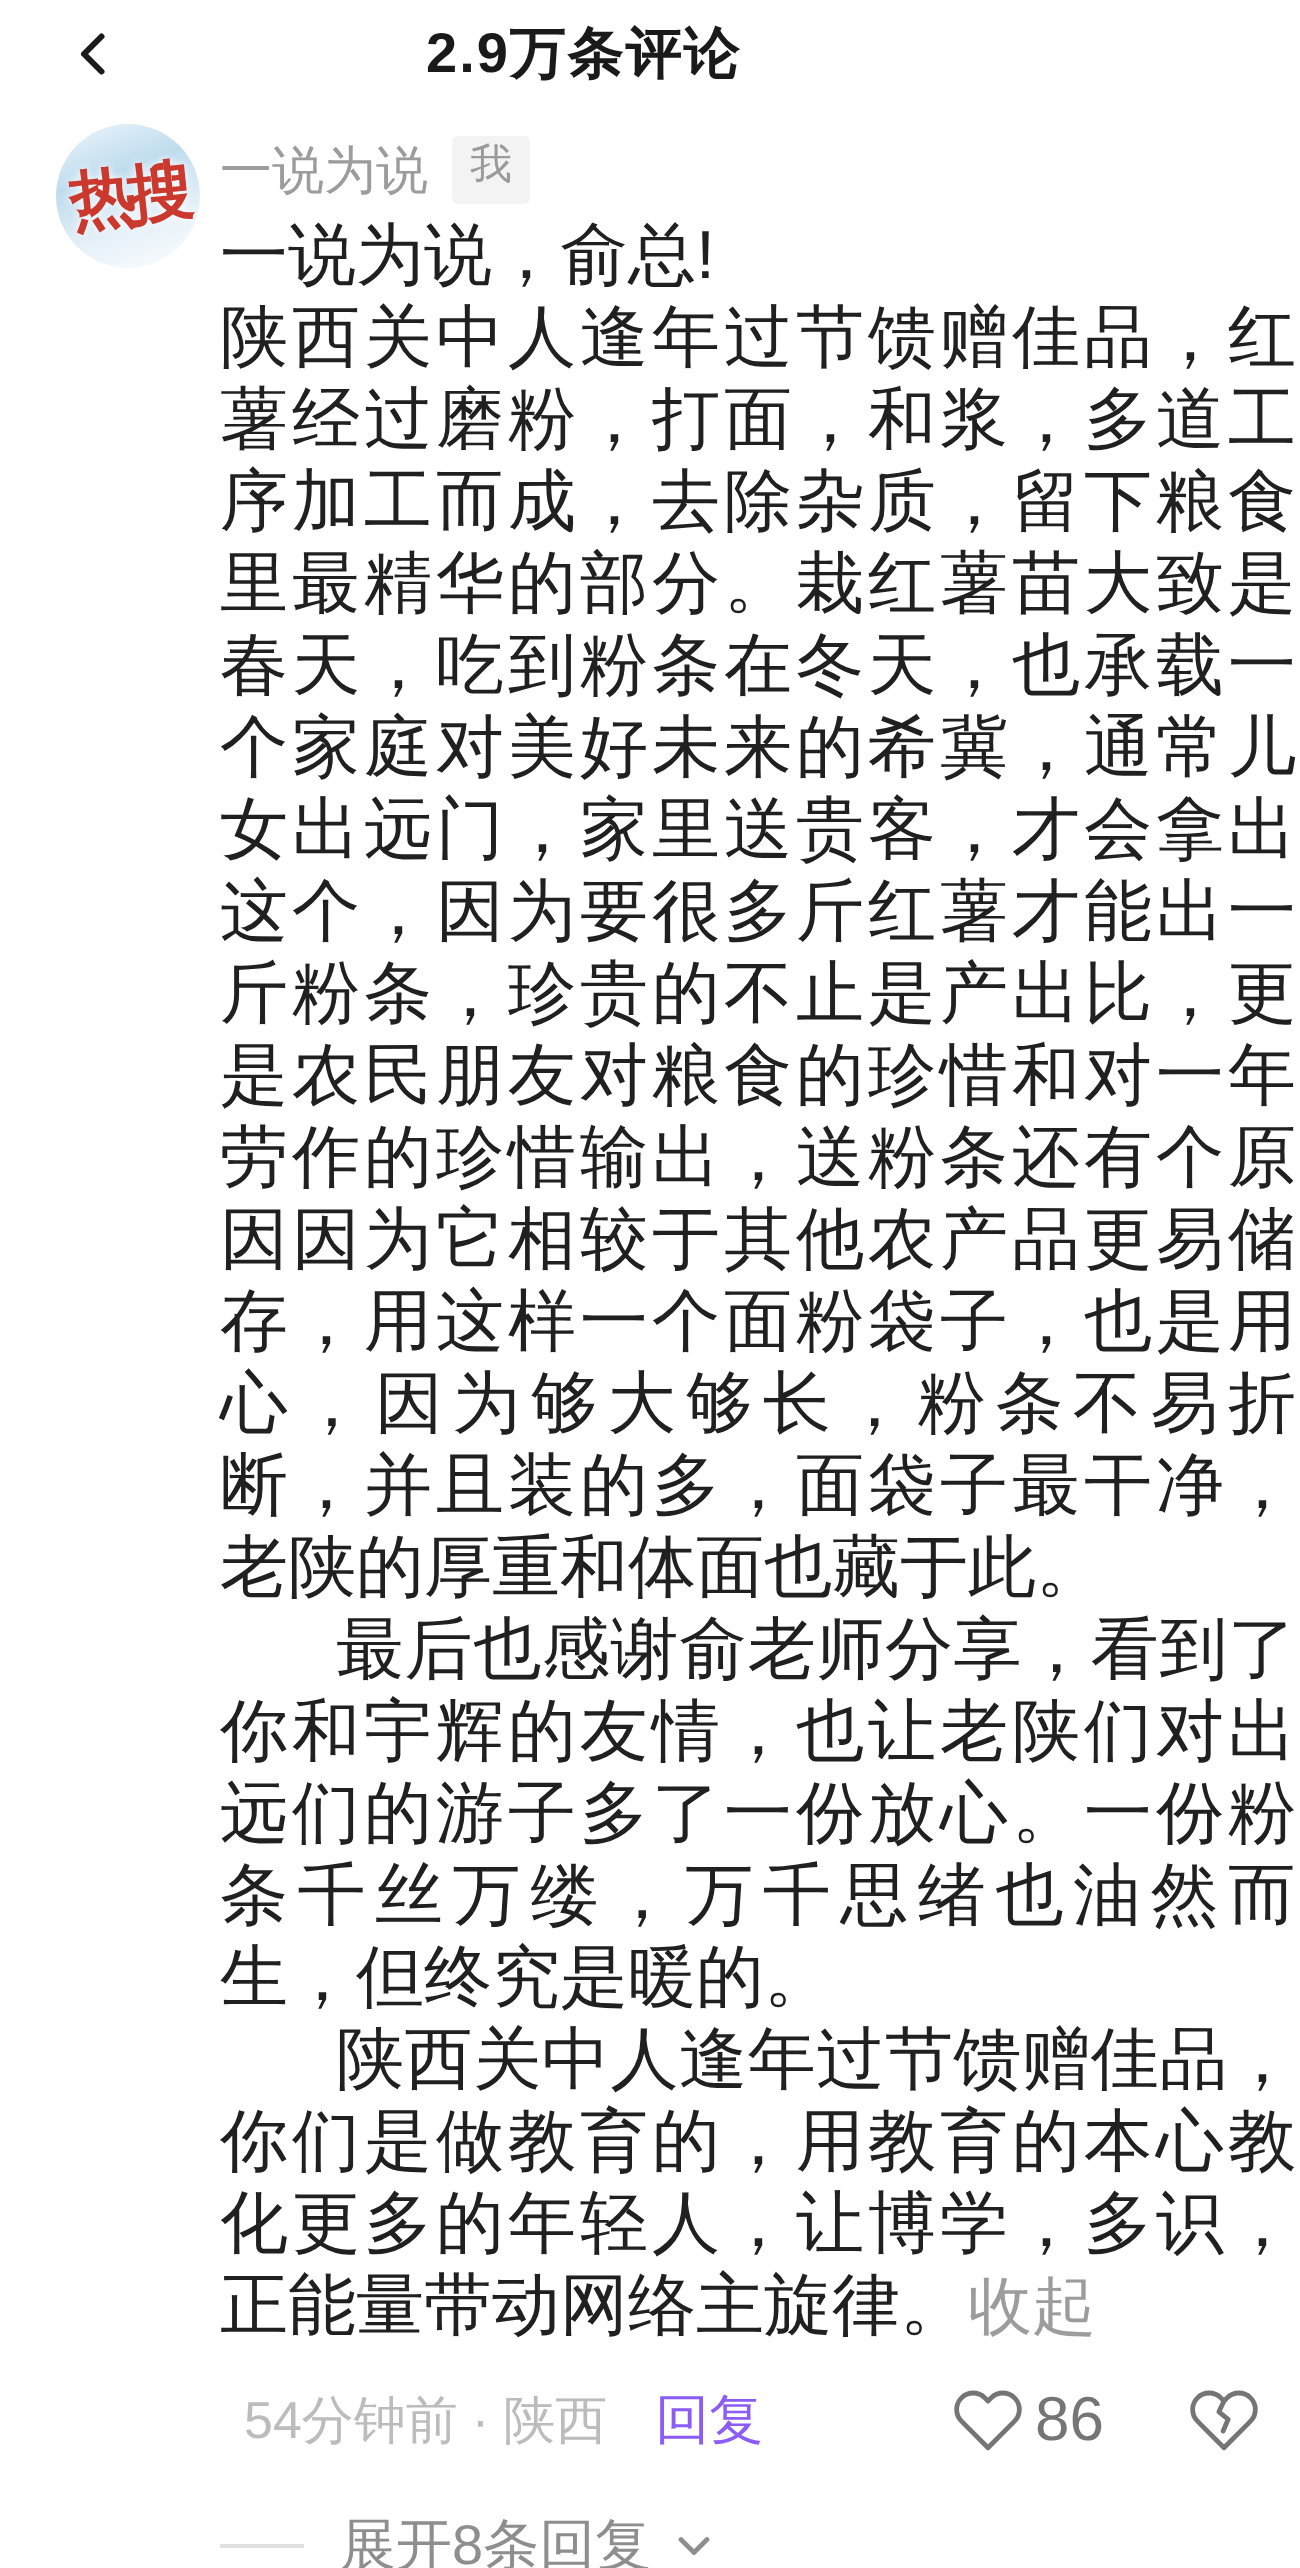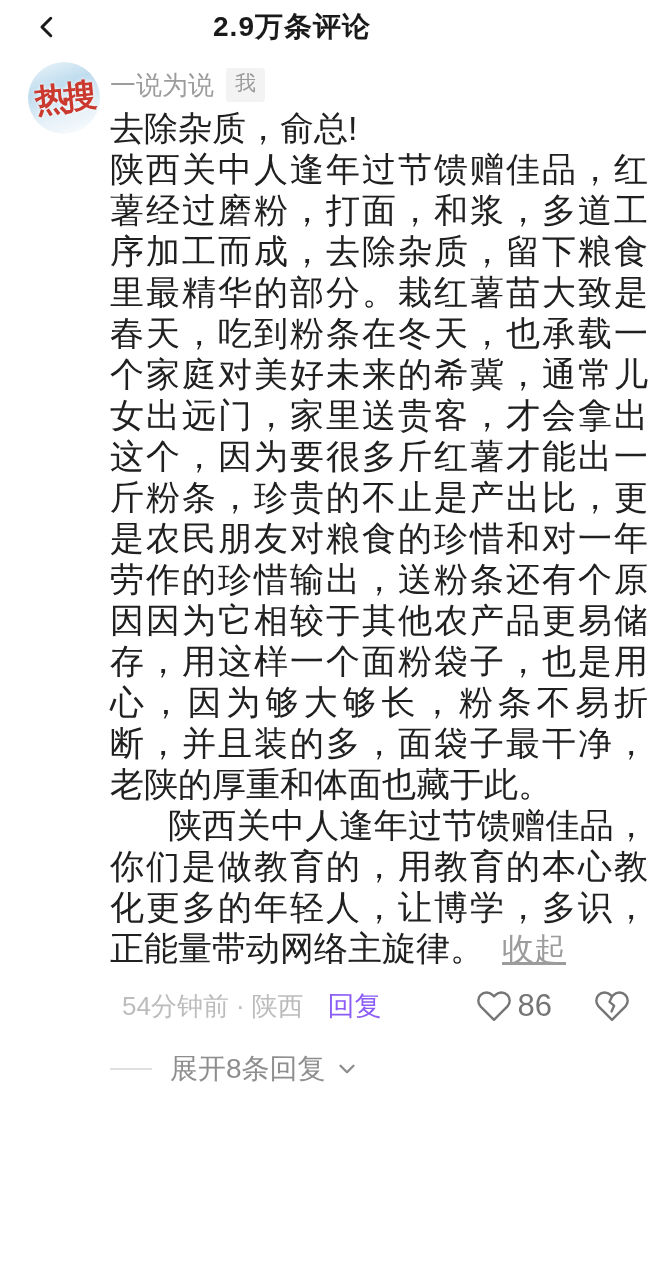--- a/index.html
+++ b/index.html
@@ -50,22 +50,22 @@
   }
 
   .comment-text {
     width:538px; margin-top:6px;
     font-size:34px; line-height:41px; color:#202020;
     text-align:justify;
   }
   .comment-text p { margin:0; }
   .comment-text p.indent { text-indent:58px; }
   .collapse-link {
-    color:#9c9c9c; font-size:32px; margin-left:18px;
-    cursor:pointer; white-space:nowrap;text-decoration:underline;
+    color:#9c9c9c; font-size:32px; 
+    cursor:pointer; white-space:nowrap;
   }
 
   .meta-row {
     width:538px; display:flex; align-items:center; margin-top:18px;margin-left:12px;
   }
   .timestamp { font-size:26px; color:#bcbcbc; }
   .timestamp .dot { margin:0 7px; }
   .reply-btn {
     margin-left:24px; font-size:27px; color:#8b5cf6; cursor:pointer;
   }
@@ -111,22 +111,23 @@
     </div>
 
     <div class="comment-main">
 
       <div class="user-row">
         <span class="username">一说为说</span>
         <span class="badge">我</span>
       </div>
 
       <div class="comment-text">
-        <p>去除杂质，俞总!</p>
+        <p>一说为说，俞总!</p>
         <p>陕西关中人逢年过节馈赠佳品，红薯经过磨粉，打面，和浆，多道工序加工而成，去除杂质，留下粮食里最精华的部分。栽红薯苗大致是春天，吃到粉条在冬天，也承载一个家庭对美好未来的希冀，通常儿女出远门，家里送贵客，才会拿出这个，因为要很多斤红薯才能出一斤粉条，珍贵的不止是产出比，更是农民朋友对粮食的珍惜和对一年劳作的珍惜输出，送粉条还有个原因因为它相较于其他农产品更易储存，用这样一个面粉袋子，也是用心，因为够大够长，粉条不易折断，并且装的多，面袋子最干净，老陕的厚重和体面也藏于此。</p>
+        <p class="indent">最后也感谢俞老师分享，看到了你和宇辉的友情，也让老陕们对出远们的游子多了一份放心。一份粉条千丝万缕，万千思绪也油然而生，但终究是暖的。</p>
         <p class="indent"><span>陕西关中人逢年过节馈赠佳品，你们是做教育的，用教育的本心教化更多的年轻人，让博学，多识，正能量带动网络主旋律。</span><span class="collapse-link">收起</span></p>
       </div>
 
       <div class="meta-row">
         <span class="timestamp"><span>54分钟前</span><span class="dot">·</span><span>陕西</span></span>
         <span class="reply-btn">回复</span>
         <span class="flex-spacer"></span>
         <span class="like-btn">
           <svg width="36" height="36" viewBox="0 0 24 24" fill="none" stroke="#757575" stroke-width="1.6" stroke-linecap="round" stroke-linejoin="round">
             <path d="M20.84 4.61a5.5 5.5 0 0 0-7.78 0L12 5.67l-1.06-1.06a5.5 5.5 0 0 0-7.78 7.78l1.06 1.06L12 21.23l7.78-7.78 1.06-1.06a5.5 5.5 0 0 0 0-7.78z"></path>

